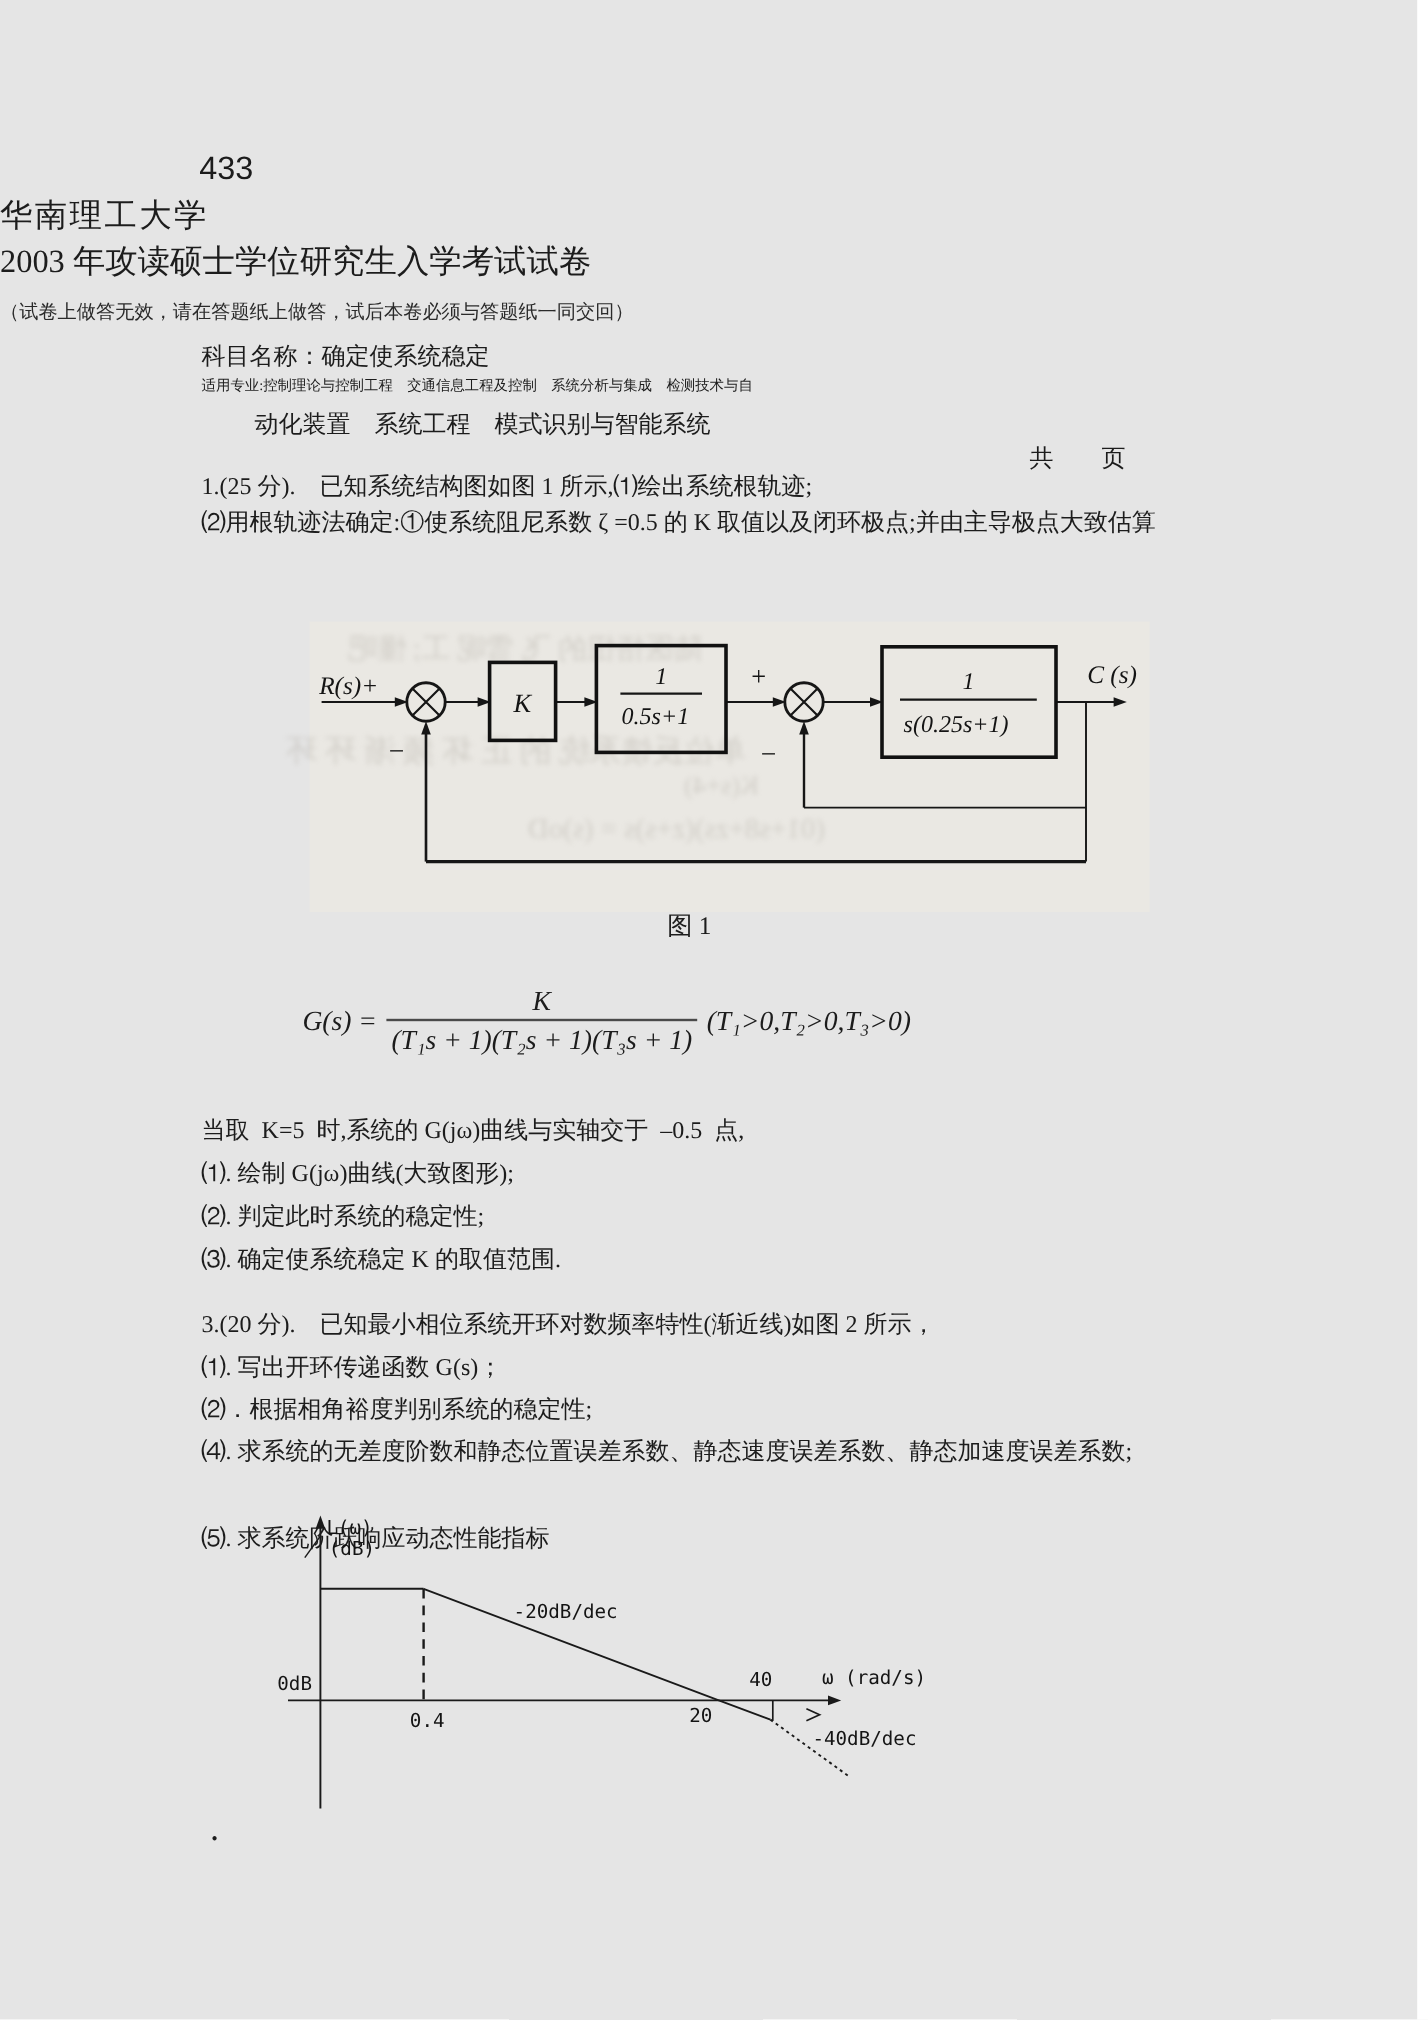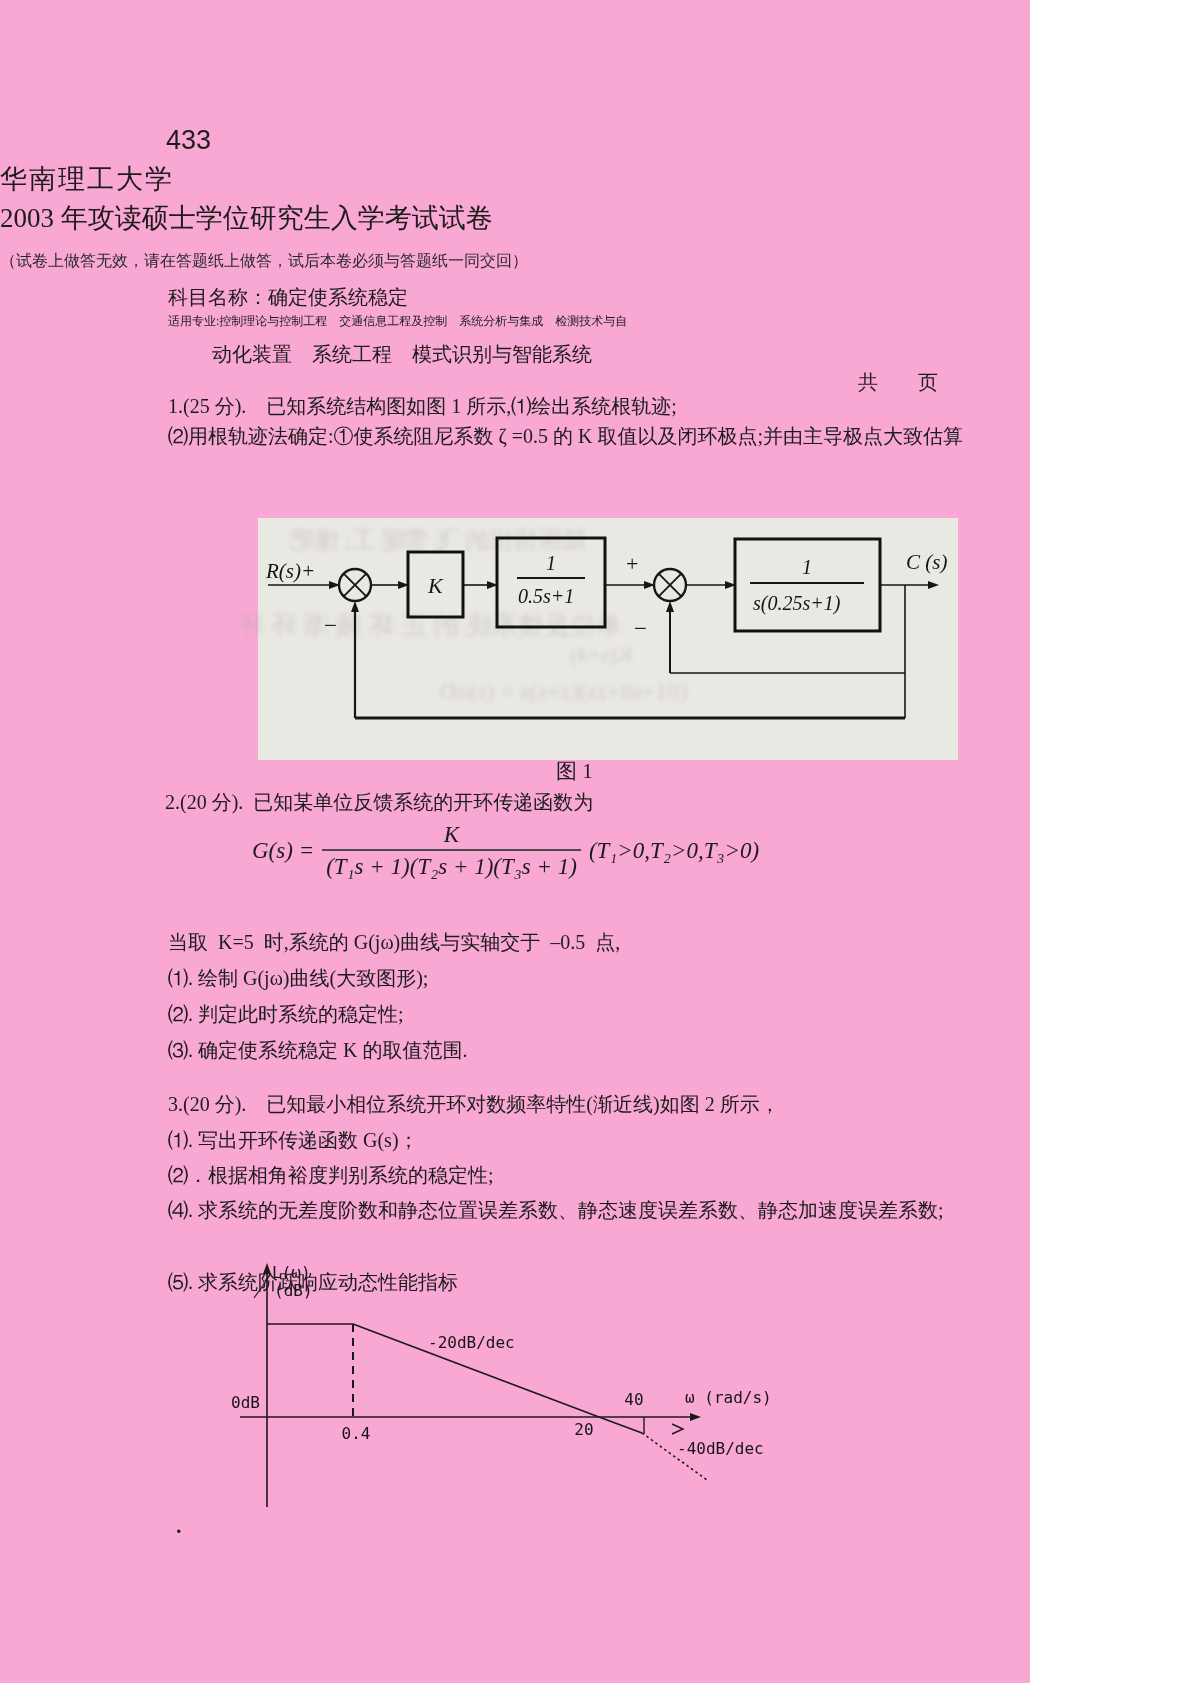--- a/index.html
+++ b/index.html
@@ -1,17 +1,17 @@
 <!DOCTYPE html>
 <html><head>
 <meta charset="utf-8">
 <style>
   html,body{margin:0;padding:0;background:#ffffff;}
   .page{
-    position:relative; width:1030px; height:1683px; background:#f9a8d4;
+    position:relative; width:1181px; height:1683px; background:#e5e5e5;
     font-family:"Liberation Serif","DejaVu Serif",serif; color:#1c1c1c;
     overflow:hidden;
   }
   .t-line{position:absolute; white-space:pre; line-height:1.25;}
   .pagenum{left:166px; top:124px; font-size:27px; font-family:"Liberation Sans","DejaVu Sans",sans-serif;}
   .center{left:0; width:1190px; text-align:left; white-space:pre;}
   .u-title{top:163px; font-size:27px; letter-spacing:2px;}
   .e-title{top:202px; font-size:27px;}
   .notice{top:251px; font-size:16px; color:#2a2a2a;}
   .subject{left:168px; top:285px; font-size:20px;}
@@ -115,21 +115,20 @@
         <text x="572" y="84" font-size="20">1</text>
         <text x="523" y="120" font-size="20">s(0.25s+1)</text>
         <text x="396" y="81" font-size="22" font-style="normal">+</text>
         <text x="94" y="143" font-size="23" font-style="normal">−</text>
         <text x="404" y="146" font-size="23" font-style="normal">−</text>
       </g>
     </svg>
   </div>
   <div class="t-line caption">图 1</div>
 
-  <div class="t-line q" style="left:165px; top:790px;">2.(20 分).  已知某单位反馈系统的开环传递函数为</div>
   <div class="formula">
     <span>G(s) =</span>
     <span class="frac">
       <span class="num">K</span>
       <span class="bar"></span>
       <span class="den">(T₁s + 1)(T₂s + 1)(T₃s + 1)</span>
     </span>
     <span>(T₁&gt;0,T₂&gt;0,T₃&gt;0)</span>
   </div>
   <div class="t-line q" style="left:168px; top:930px;">当取  K=5  时,系统的 G(jω)曲线与实轴交于  –0.5  点,</div>

